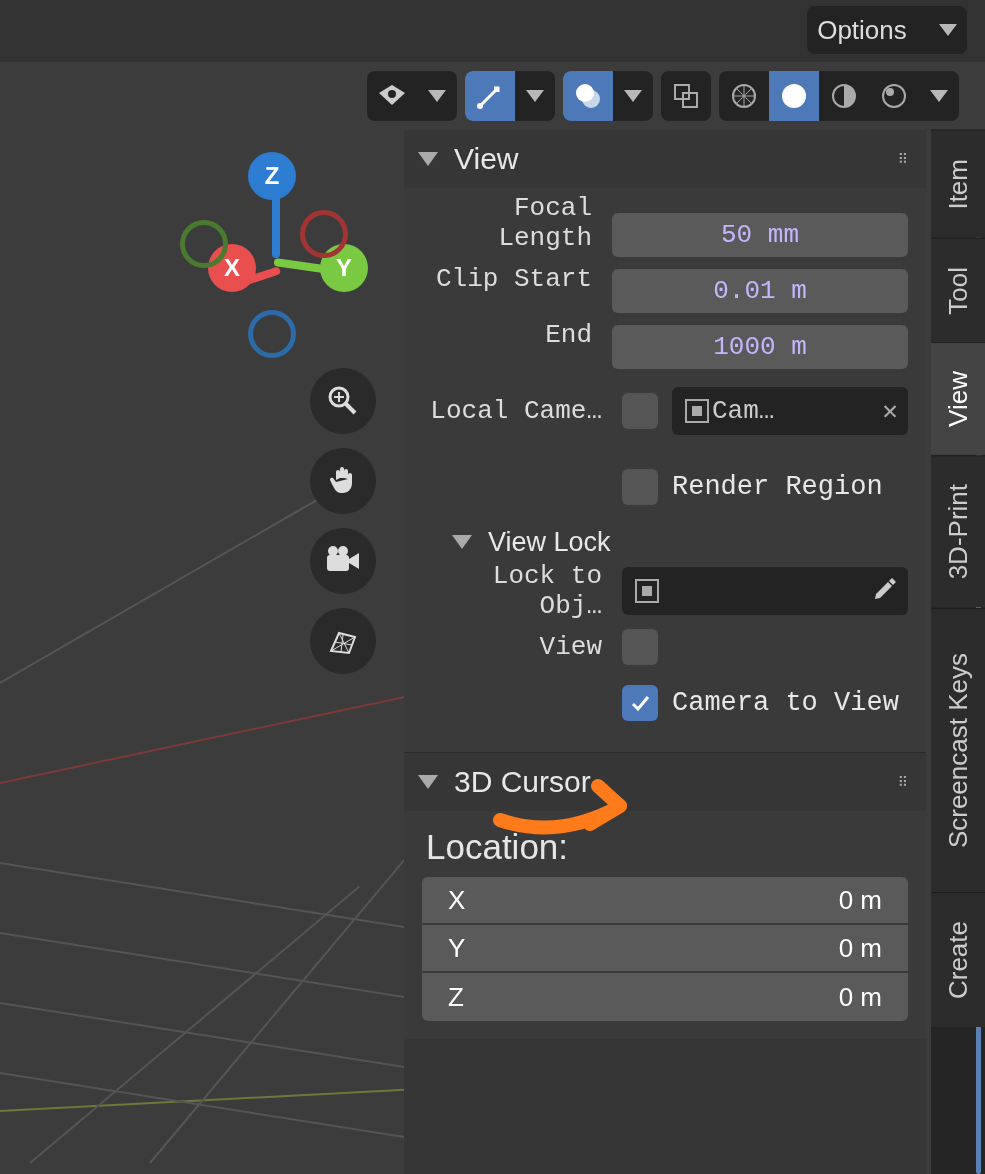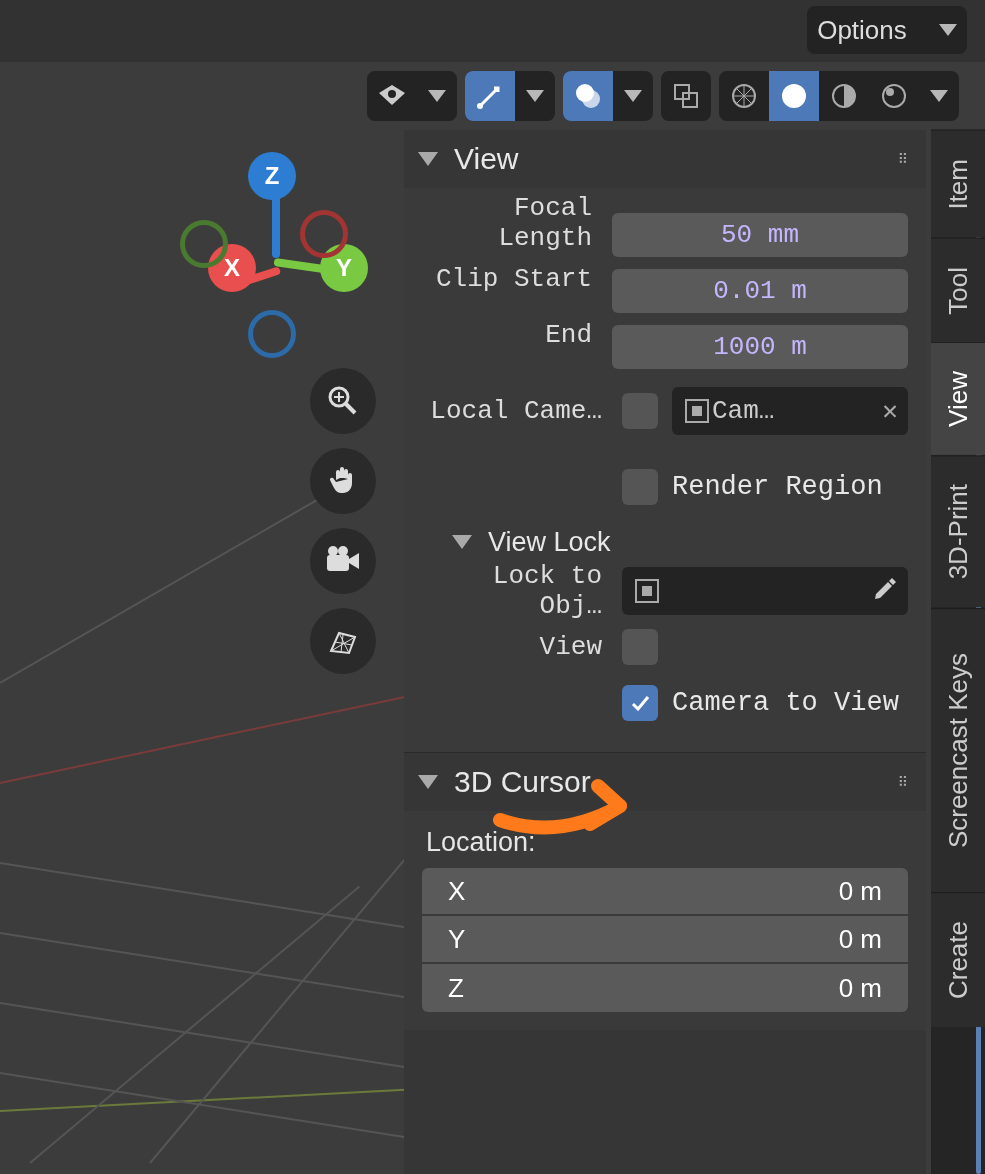--- a/index.html
+++ b/index.html
@@ -281,21 +281,21 @@
       </div>
     </div>
     <hr>
 
     <div class="section-head">
       <span class="tri"></span>
       <span class="title">3D Cursor</span>
       <span class="drag">⠿</span>
     </div>
     <div class="section-body">
-      <div style="font-size:27px;margin:6px 0 10px 4px;">Location:</div>
+      <div style="font-size:35px;margin:6px 0 10px 4px;">Location:</div>
       <div class="vec-wrap">
         <div class="vec-row">
             <span class="ax">X</span>
             <span class="val">0 m</span>
           </div>
         <div class="vec-row">
             <span class="ax">Y</span>
             <span class="val">0 m</span>
           </div>
         <div class="vec-row">

